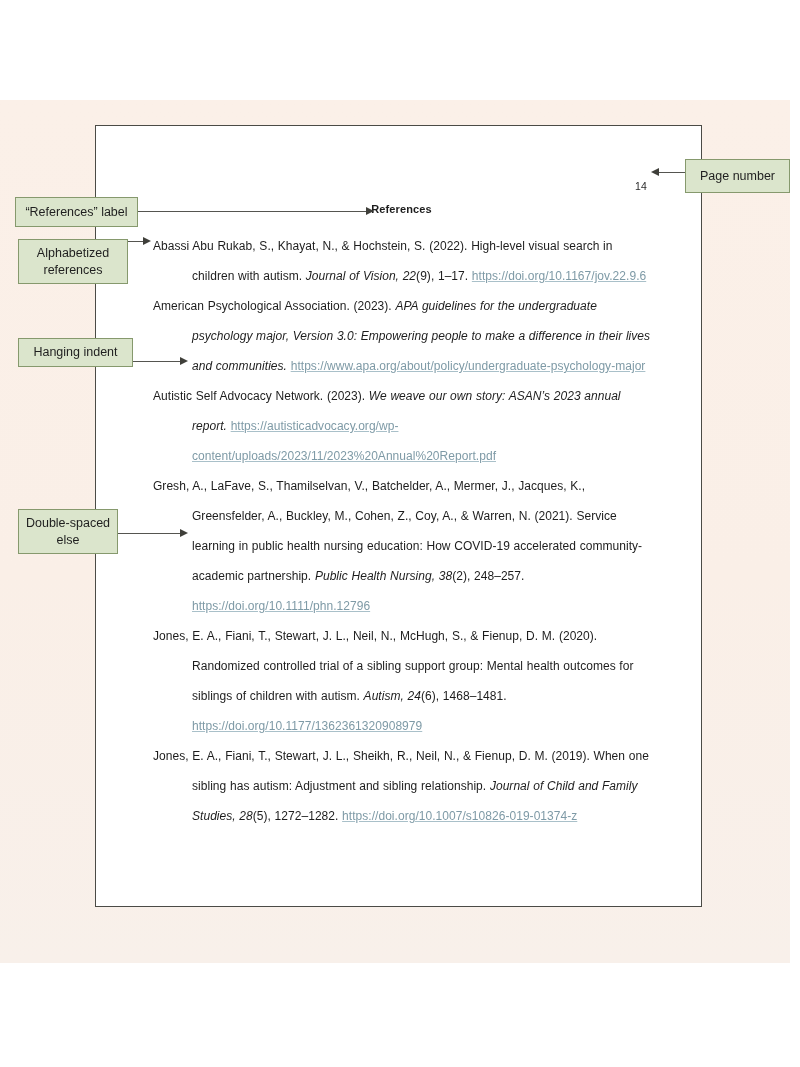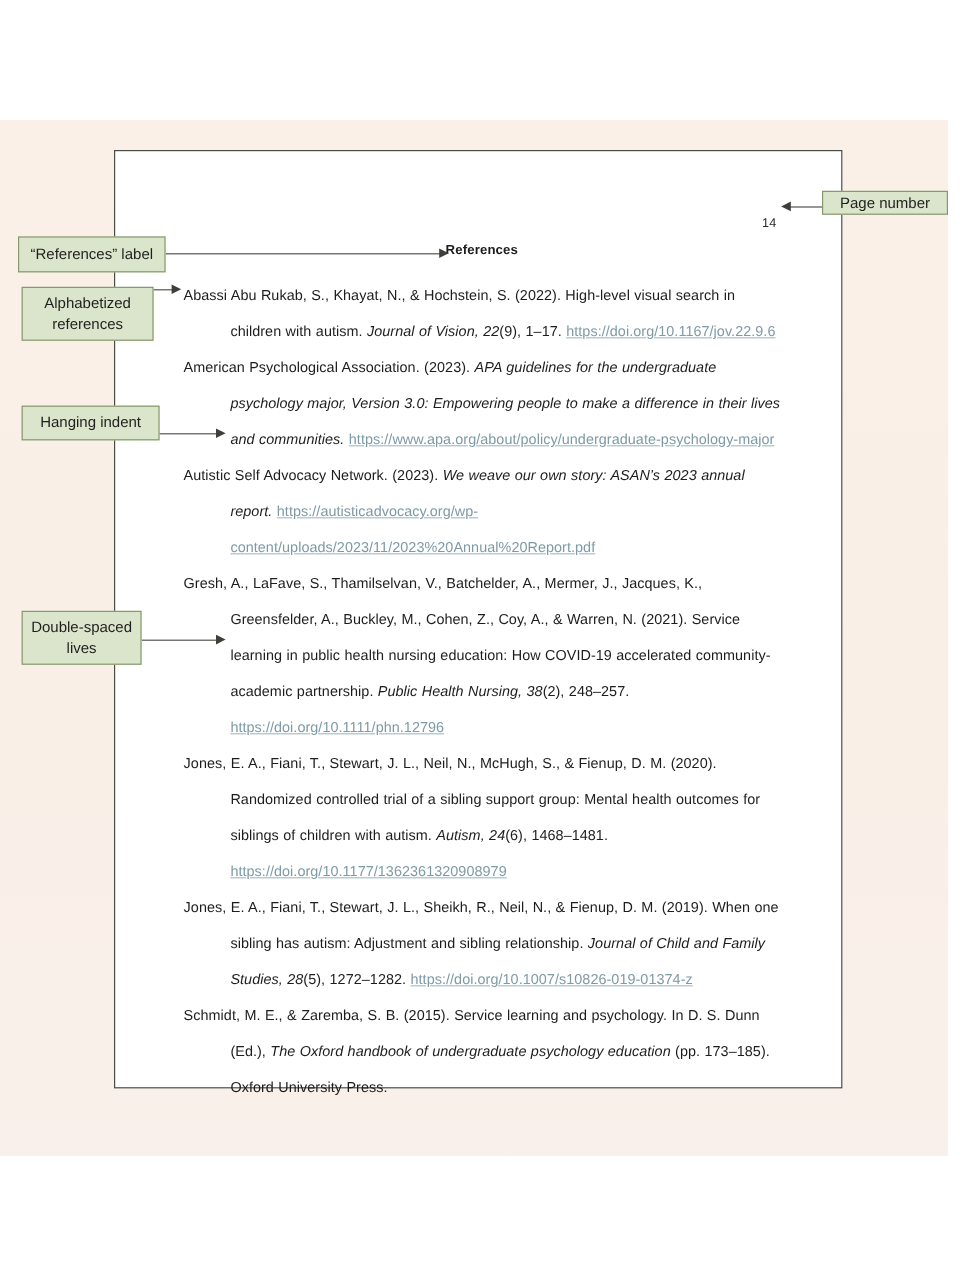--- a/index.html
+++ b/index.html
@@ -104,21 +104,21 @@
     justify-content: center;
     text-align: center;
     line-height: 17px;
     box-sizing: border-box;
     z-index: 5;
   }
   #callout-references-label { left: 15px;  top: 197px; width: 123px; height: 30px; }
   #callout-alphabetized    { left: 18px;  top: 239px; width: 110px; height: 45px; }
   #callout-hanging-indent  { left: 18px;  top: 338px; width: 115px; height: 29px; }
   #callout-double-spaced   { left: 18px;  top: 509px; width: 100px; height: 45px; }
-  #callout-page-number     { left: 685px; top: 159px; width: 105px; height: 20px; }
+  #callout-page-number     { left: 685px; top: 159px; width: 105px; height: 34px; }
 
   
   .leader {
     position: absolute;
     height: 1.3px;
     background: #555550;
     z-index: 4;
   }
   .arrowhead {
     position: absolute;
@@ -157,27 +157,26 @@
 
 <div id="references-heading">References</div>
 
 <div id="reference-list">
   <div class="reference-entry">Abassi Abu Rukab, S., Khayat, N., &amp; Hochstein, S. (2022). High-level visual search in children with autism. <i>Journal of Vision, 22</i>(9), 1–17. <span class="lnk">https://doi.org/10.1167/jov.22.9.6</span></div>
   <div class="reference-entry">American Psychological Association. (2023). <i>APA guidelines for the undergraduate psychology major, Version 3.0: Empowering people to make a difference in their lives and communities.</i> <span class="lnk">https://www.apa.org/about/policy/undergraduate-psychology-major</span></div>
   <div class="reference-entry">Autistic Self Advocacy Network. (2023). <i>We weave our own story: ASAN’s 2023 annual report.</i> <span class="lnk">https://autisticadvocacy.org/wp-content/uploads/2023/11/2023%20Annual%20Report.pdf</span></div>
   <div class="reference-entry">Gresh, A., LaFave, S., Thamilselvan, V., Batchelder, A., Mermer, J., Jacques, K., Greensfelder, A., Buckley, M., Cohen, Z., Coy, A., &amp; Warren, N. (2021). Service learning in public health nursing education: How COVID-19 accelerated community-academic partnership. <i>Public Health Nursing, 38</i>(2), 248–257. <span class="lnk">https://doi.org/10.1111/phn.12796</span></div>
   <div class="reference-entry">Jones, E. A., Fiani, T., Stewart, J. L., Neil, N., McHugh, S., &amp; Fienup, D. M. (2020). Randomized controlled trial of a sibling support group: Mental health outcomes for siblings of children with autism. <i>Autism, 24</i>(6), 1468–1481. <span class="lnk">https://doi.org/10.1177/1362361320908979</span></div>
   <div class="reference-entry">Jones, E. A., Fiani, T., Stewart, J. L., Sheikh, R., Neil, N., &amp; Fienup, D. M. (2019). When one sibling has autism: Adjustment and sibling relationship. <i>Journal of Child and Family Studies, 28</i>(5), 1272–1282. <span class="lnk">https://doi.org/10.1007/s10826-019-01374-z</span></div>
-  <div class="reference-entry">Schmidt, M. E., &amp; Zaremba, S. B. (2015). Service learning and psychology. In D. S. Dunn (Ed.), <i>The Oxford handbook of undergraduate psychology education</i> (pp. 173–185). Oxford University Press.</div>
 </div>
 
 <div class="callout" id="callout-references-label">“References” label</div>
 <div class="callout" id="callout-alphabetized">Alphabetized references</div>
 <div class="callout" id="callout-hanging-indent">Hanging indent</div>
-<div class="callout" id="callout-double-spaced">Double-spaced lives</div>
+<div class="callout" id="callout-double-spaced">Double-spaced else</div>
 <div class="callout" id="callout-page-number">Page number</div>
 
 <div class="leader" id="leader-references"></div>
 <div class="arrowhead arrow-right" id="arrow-references"></div>
 
 <div class="leader" id="leader-alphabetized"></div>
 <div class="arrowhead arrow-right" id="arrow-alphabetized"></div>
 
 <div class="leader" id="leader-hanging"></div>
 <div class="arrowhead arrow-right" id="arrow-hanging"></div>

